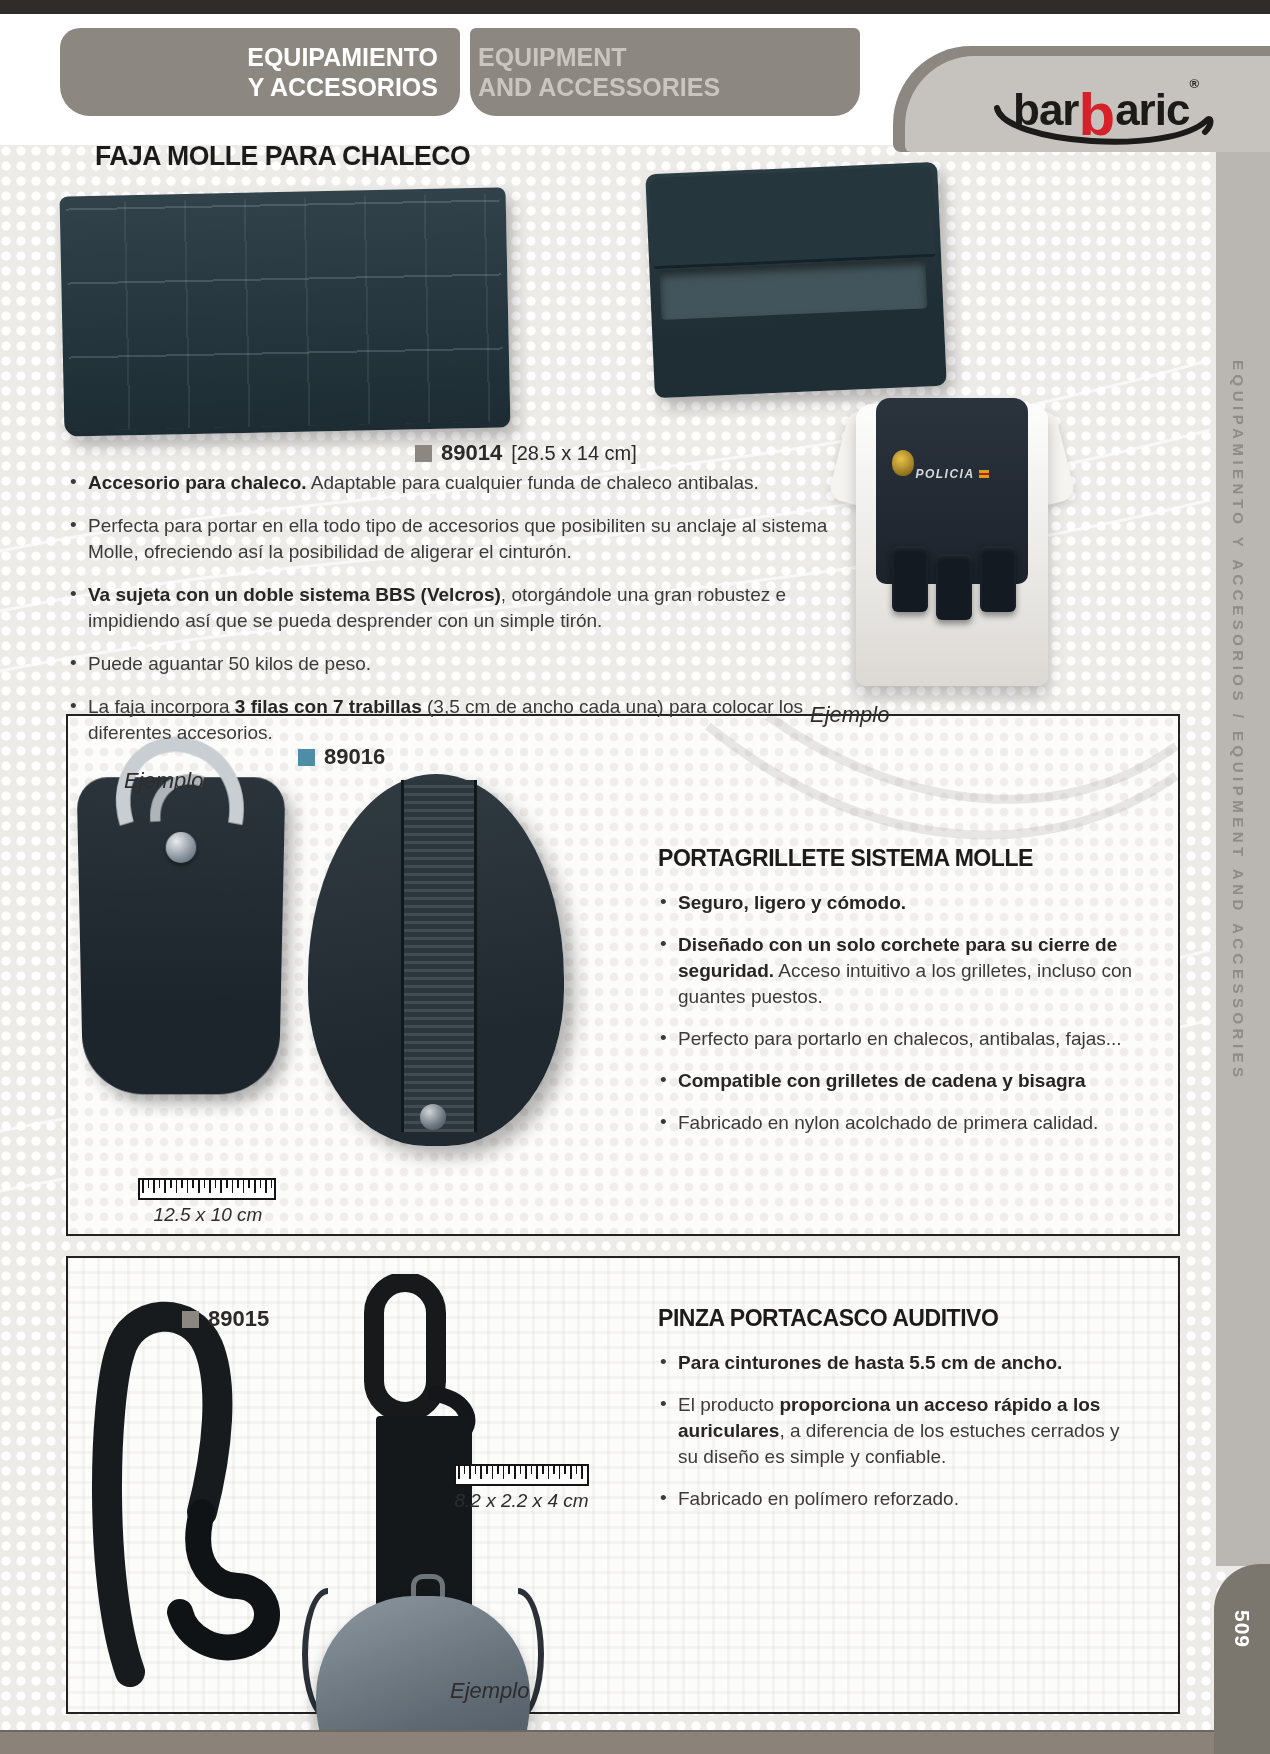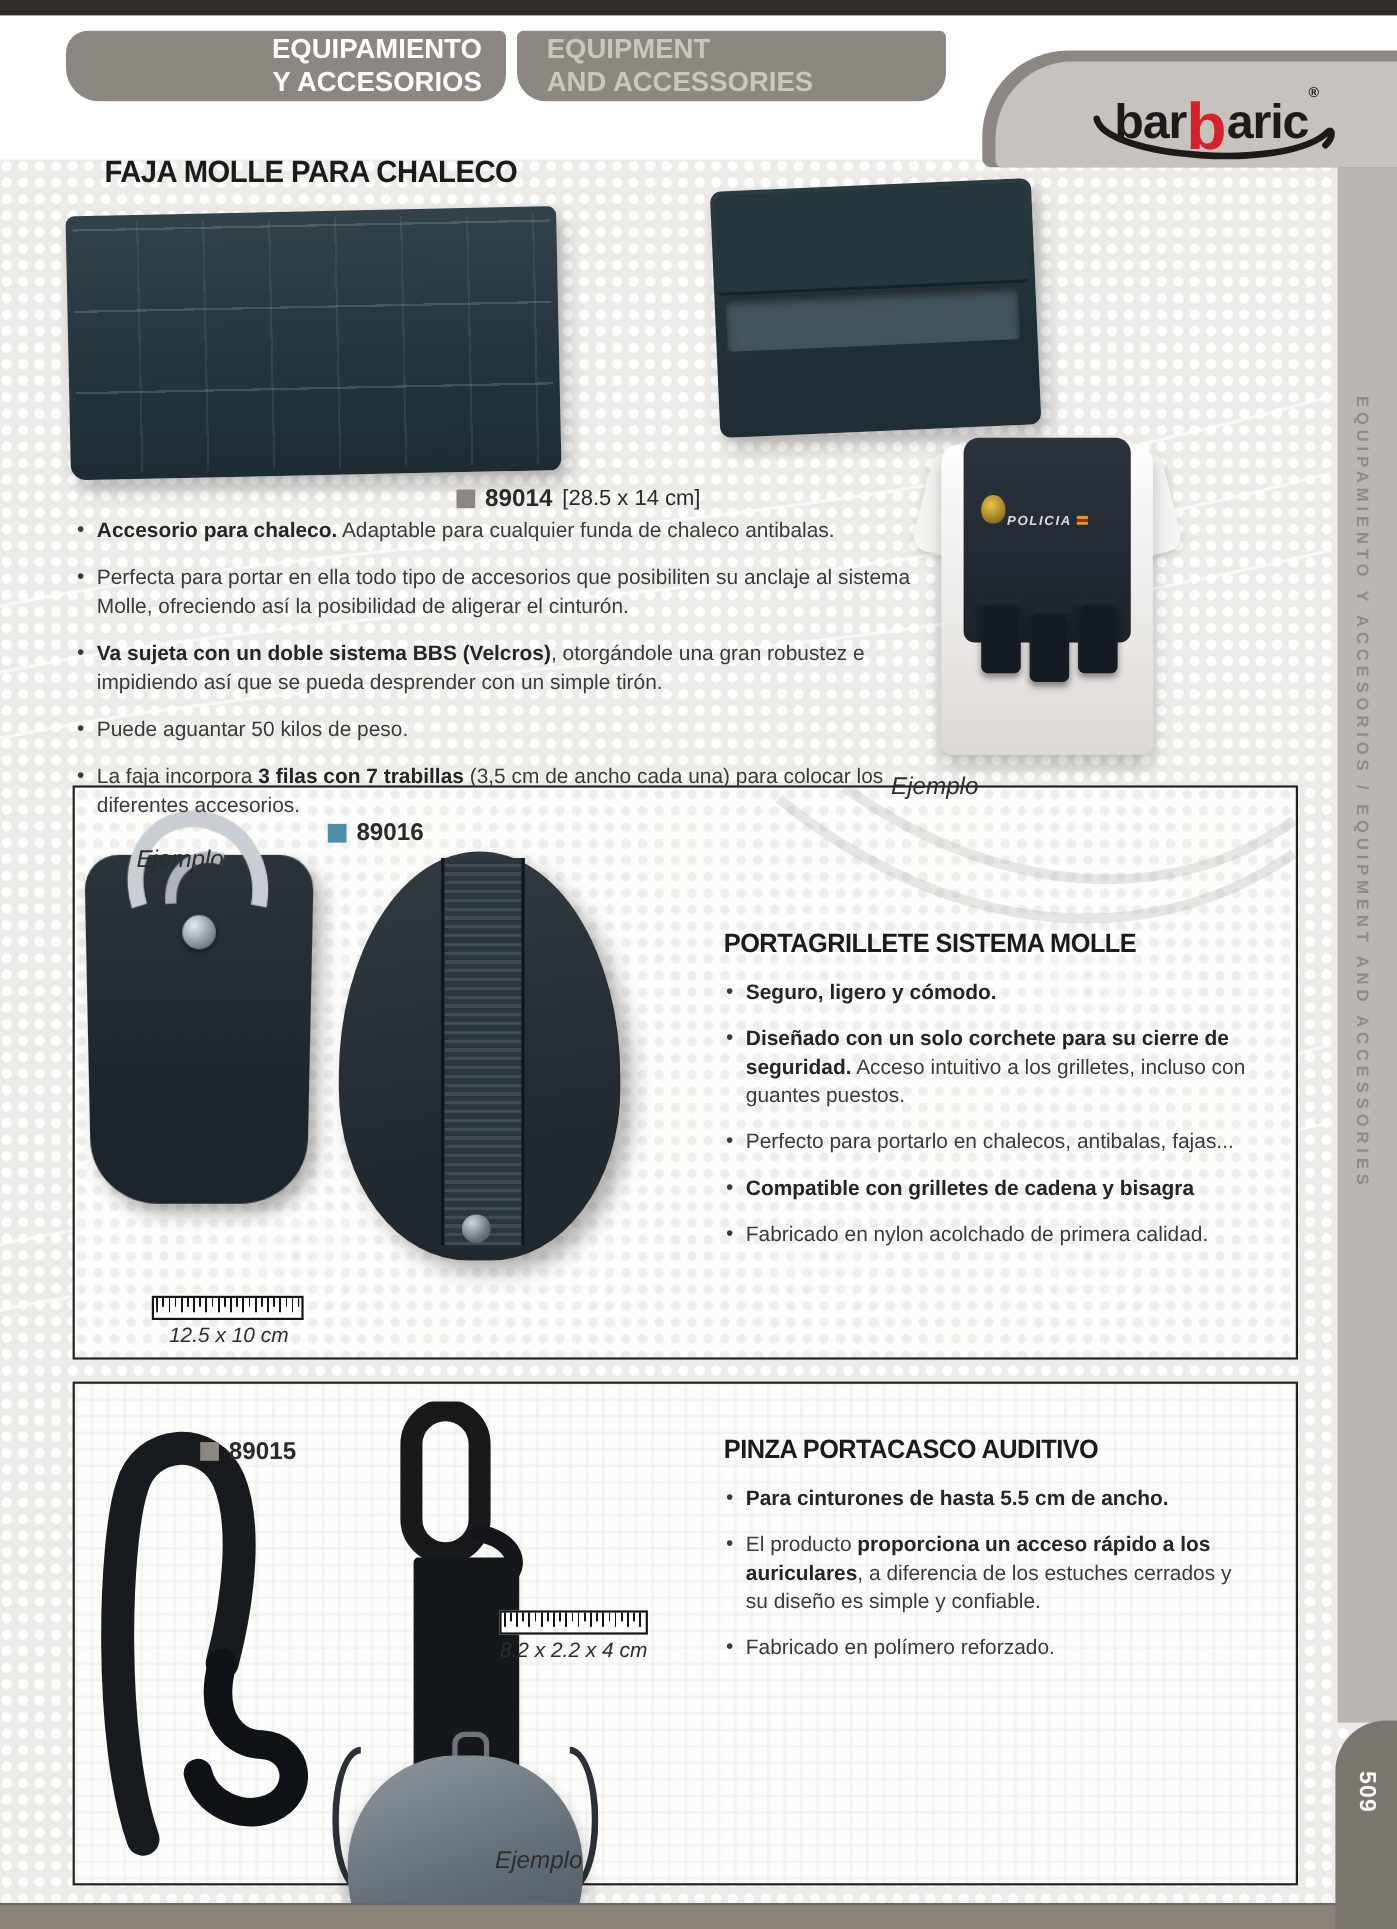--- a/index.html
+++ b/index.html
@@ -7,24 +7,24 @@
         font-family:"Liberation Sans",sans-serif;color:#333;}
   
   .topbar{position:absolute;left:0;top:0;width:1270px;height:14px;background:#2f2c29;z-index:6;}
   .bg-dots{position:absolute;left:0;top:145px;width:1270px;height:1590px;background-color:#ecebe8;
     background-image:radial-gradient(circle at 6px 6px,#fff 4.2px,rgba(255,255,255,0) 5px);
     background-size:15px 15px;z-index:0;}
   svg.deco{position:absolute;left:0;top:0;z-index:1;pointer-events:none;}
   .bottom-band{position:absolute;left:0;top:1730px;width:1270px;height:24px;background:#8b8279;
     border-top:2px solid #6e675f;z-index:5;}
   
-  .tab{position:absolute;top:28px;height:64px;background:#8d8781;z-index:7;box-sizing:border-box;
+  .tab{position:absolute;top:28px;height:88px;background:#8d8781;z-index:7;box-sizing:border-box;
     display:flex;flex-direction:column;justify-content:center;font-weight:700;font-size:25px;line-height:30px;}
   .tab-es{left:60px;width:400px;border-radius:20px 6px 24px 30px;text-align:right;padding-right:22px;color:#ffffff;}
-  .tab-en{left:470px;width:390px;border-radius:6px 6px 26px 26px;text-align:left;padding-left:27px;color:#c9c6c1;}
+  .tab-en{left:470px;width:390px;border-radius:6px 6px 26px 26px;text-align:left;padding-left:8px;color:#c9c6c1;}
   
   .logo-wrap{position:absolute;left:893px;top:46px;width:377px;height:106px;background:#8d8781;
     border-radius:78px 0 0 8px;z-index:7;padding:0;}
   .logo-inner{position:absolute;left:12px;top:10px;width:365px;height:96px;background:#c6c3bf;
     border-radius:70px 0 0 6px;}
   .logo-text{position:absolute;left:108px;top:14px;white-space:nowrap;font-weight:700;color:#1c1b1a;}
   .lg-a{font-size:44px;letter-spacing:-1px;}
   .lg-b{font-size:60px;color:#d6212a;position:relative;top:10px;font-weight:700;}
   .lg-r{font-size:13px;vertical-align:top;position:relative;top:6px;color:#1c1b1a;}
   .logo-swoosh{position:absolute;left:86px;top:48px;}

